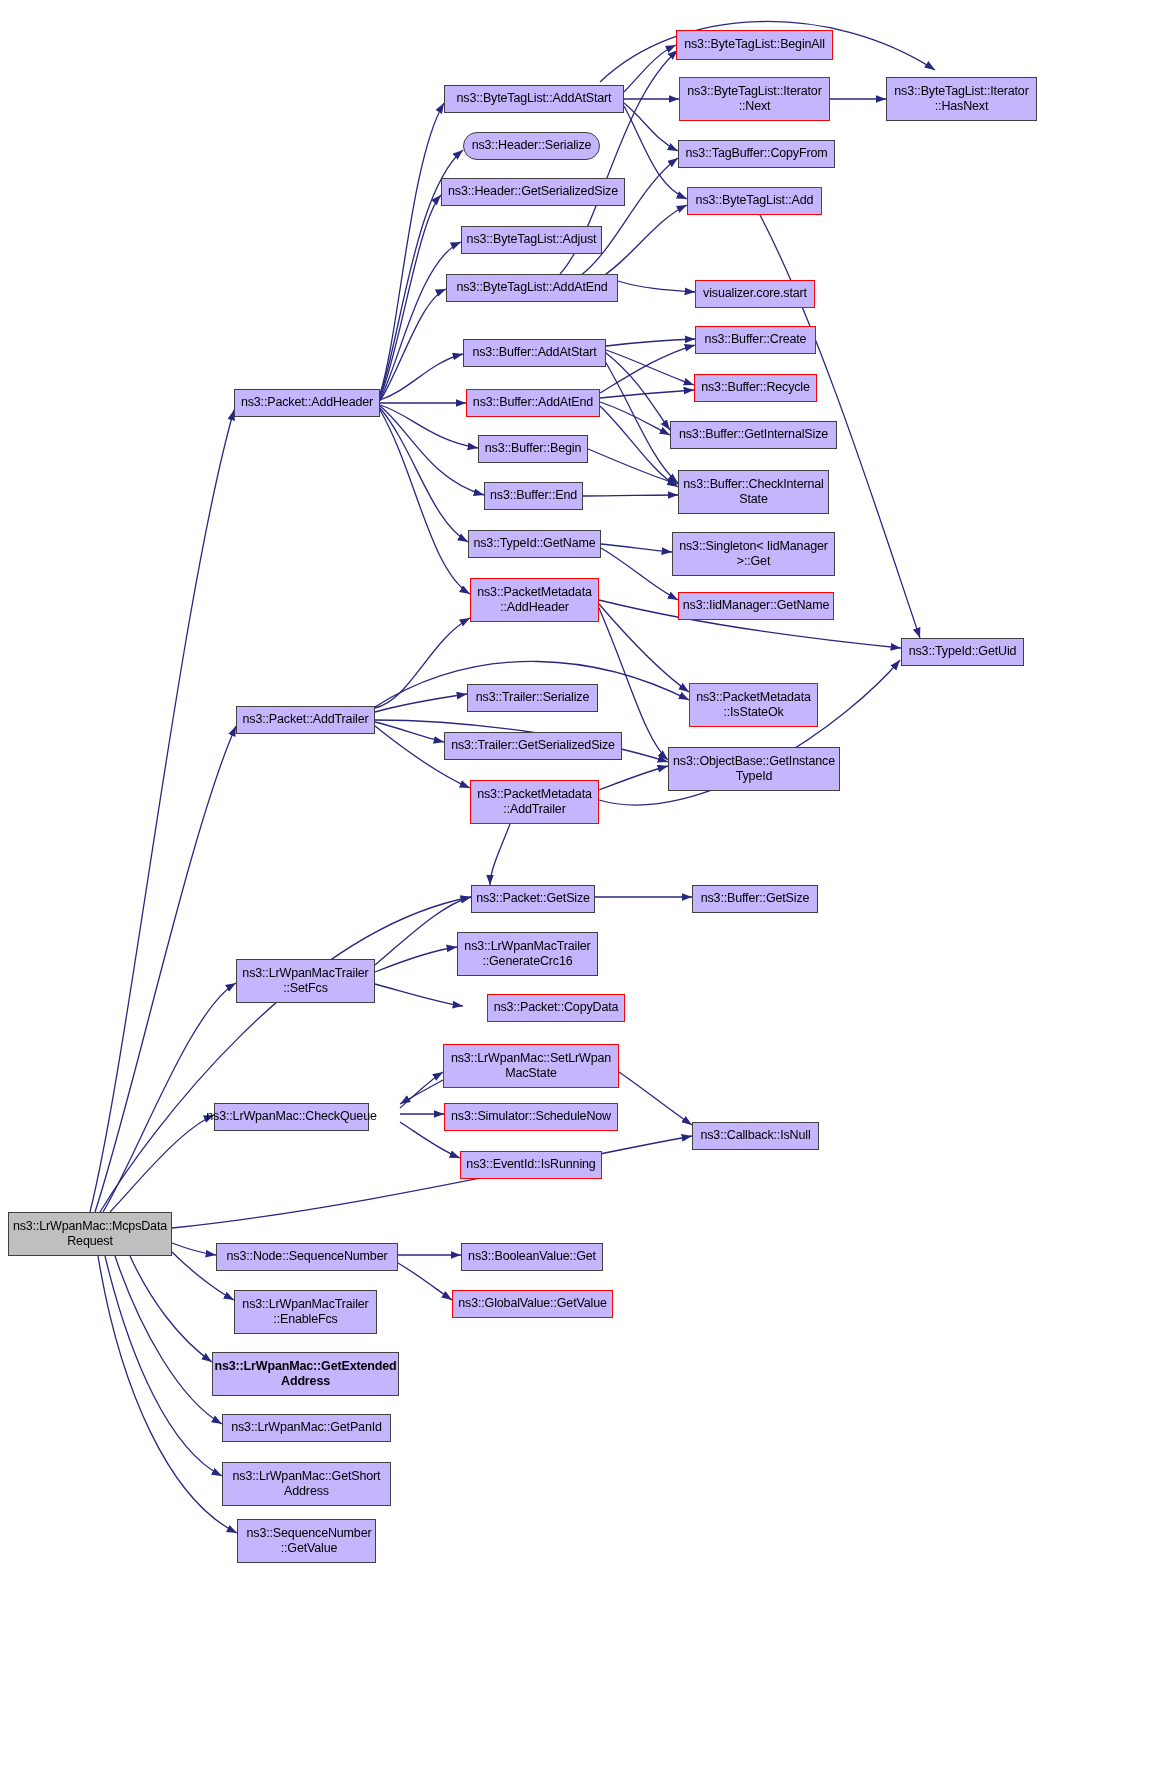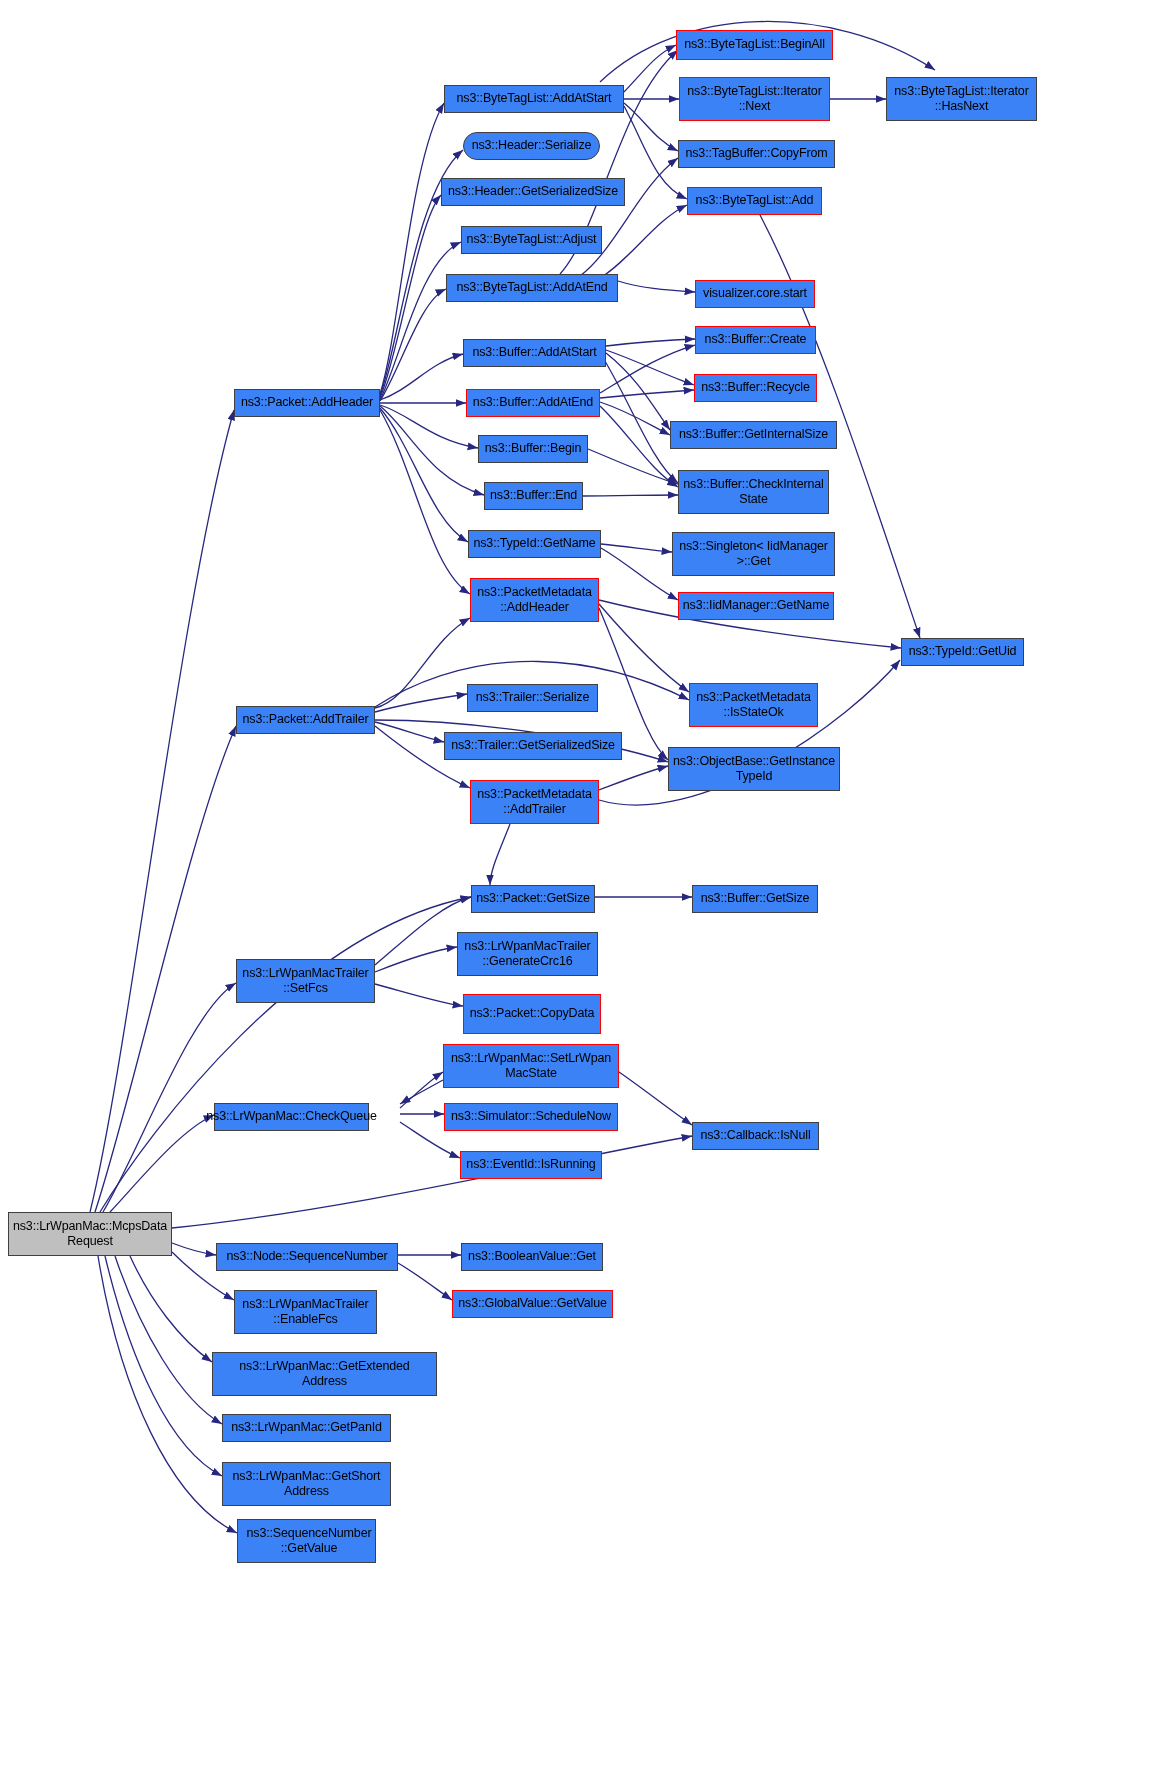--- a/index.html
+++ b/index.html
@@ -22,21 +22,21 @@
     height: 1766px;
     pointer-events: none;
   }
   .node {
     position: absolute;
     box-sizing: border-box;
     display: flex;
     align-items: center;
     justify-content: center;
     text-align: center;
-    background: #3b82f6;
+    background: #c4b5fd;
     border: 1px solid #404040;
     color: #000000;
     font-size: 12.5px;
     line-height: 1.22;
     letter-spacing: -0.15px;
     padding: 1px 3px;
     white-space: pre-line;
     z-index: 2;
   }
   .node.red {
@@ -168,35 +168,35 @@
       <div class="node" style="left: 668px; top: 747px; width: 172px; height: 44px;">ns3::ObjectBase::GetInstance
 TypeId</div>
       <div class="node red" style="left: 470px; top: 780px; width: 129px; height: 44px;">ns3::PacketMetadata
 ::AddTrailer</div>
       <div class="node" style="left: 471px; top: 885px; width: 124px; height: 28px;">ns3::Packet::GetSize</div>
       <div class="node" style="left: 692px; top: 885px; width: 126px; height: 28px;">ns3::Buffer::GetSize</div>
       <div class="node" style="left: 457px; top: 932px; width: 141px; height: 44px;">ns3::LrWpanMacTrailer
 ::GenerateCrc16</div>
       <div class="node" style="left: 236px; top: 959px; width: 139px; height: 44px;">ns3::LrWpanMacTrailer
 ::SetFcs</div>
-      <div class="node red" style="left: 463px; top: 994px; width: 138px; height: 40px;">ns3::Packet::CopyData</div>
+      <div class="node red" style="left: 487px; top: 994px; width: 138px; height: 28px;">ns3::Packet::CopyData</div>
       <div class="node red" style="left: 443px; top: 1044px; width: 176px; height: 44px;">ns3::LrWpanMac::SetLrWpan
 MacState</div>
       <div class="node" style="left: 214px; top: 1103px; width: 155px; height: 28px;">ns3::LrWpanMac::CheckQueue</div>
       <div class="node red" style="left: 444px; top: 1103px; width: 174px; height: 28px;">ns3::Simulator::ScheduleNow</div>
       <div class="node" style="left: 692px; top: 1122px; width: 127px; height: 28px;">ns3::Callback::IsNull</div>
       <div class="node red" style="left: 460px; top: 1151px; width: 142px; height: 28px;">ns3::EventId::IsRunning</div>
       <div class="node root" style="left: 8px; top: 1212px; width: 164px; height: 44px;">ns3::LrWpanMac::McpsData
 Request</div>
       <div class="node" style="left: 216px; top: 1243px; width: 182px; height: 28px;">ns3::Node::SequenceNumber</div>
       <div class="node" style="left: 461px; top: 1243px; width: 142px; height: 28px;">ns3::BooleanValue::Get</div>
       <div class="node" style="left: 234px; top: 1290px; width: 143px; height: 44px;">ns3::LrWpanMacTrailer
 ::EnableFcs</div>
       <div class="node red" style="left: 452px; top: 1290px; width: 161px; height: 28px;">ns3::GlobalValue::GetValue</div>
-      <div class="node" style="left: 212px; top: 1352px; width: 225px; height: 44px;">ns3::LrWpanMac::GetExtended
+      <div class="node" style="left: 212px; top: 1352px; width: 187px; height: 44px; font-weight: bold;">ns3::LrWpanMac::GetExtended
 Address</div>
       <div class="node" style="left: 222px; top: 1414px; width: 169px; height: 28px;">ns3::LrWpanMac::GetPanId</div>
       <div class="node" style="left: 222px; top: 1462px; width: 169px; height: 44px;">ns3::LrWpanMac::GetShort
 Address</div>
       <div class="node" style="left: 237px; top: 1519px; width: 139px; height: 44px; padding-left: 8px;">ns3::SequenceNumber
 ::GetValue</div>
     </div>
 </div>
 
 </body></html>

